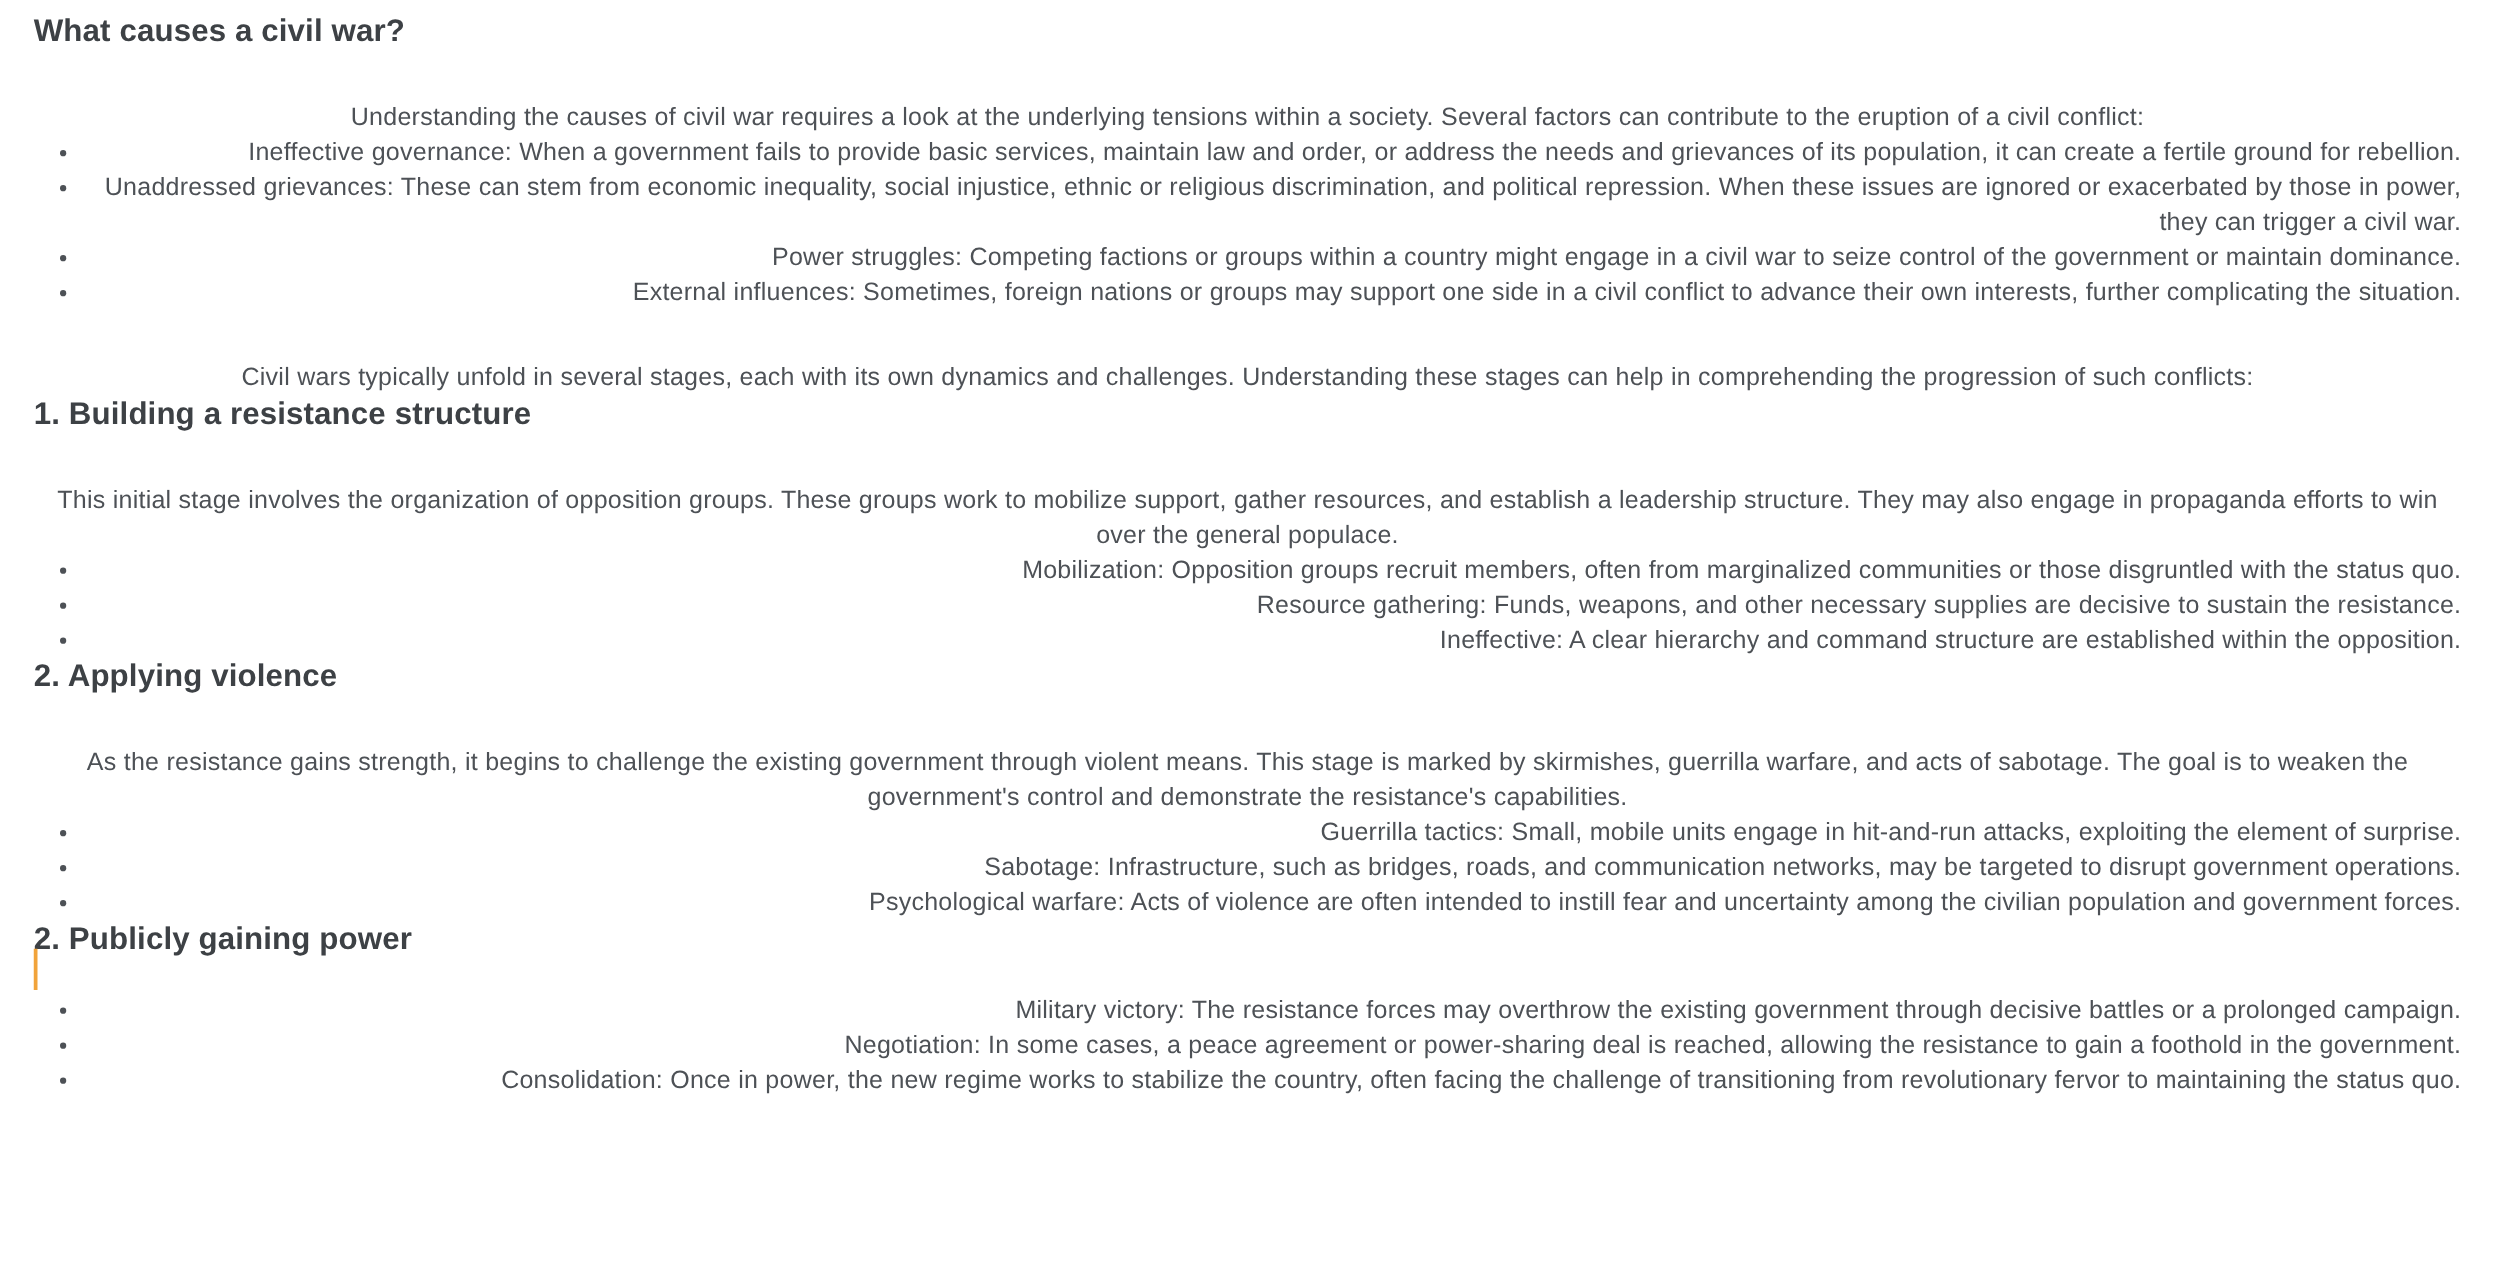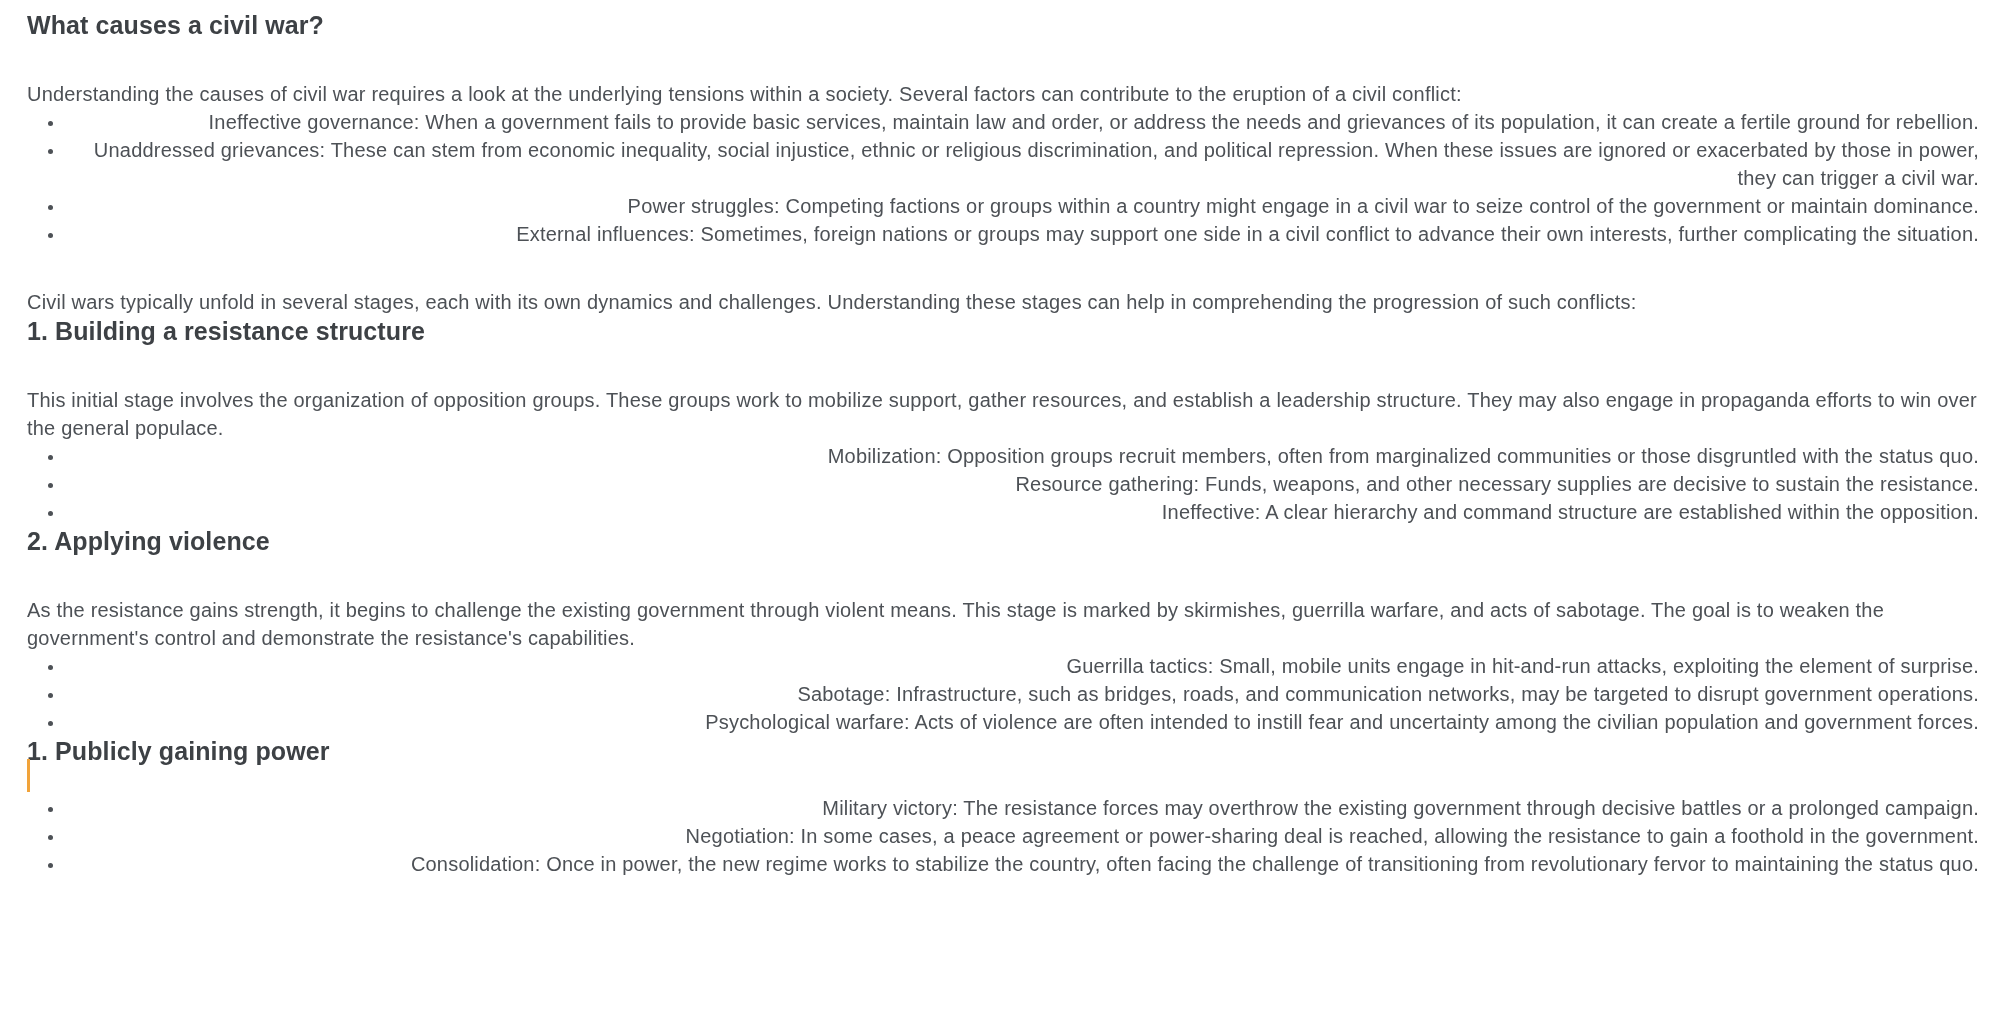--- a/index.html
+++ b/index.html
@@ -12,34 +12,34 @@
     color: #4d5156;
     width: 1999px;
     height: 1019px;
     overflow: hidden;
     box-sizing: border-box;
   }
   .editor-canvas {
     box-sizing: border-box;
     width: 1999px;
     min-height: 1019px;
-    padding: 10px 20px 0 27px;
+    padding: 10px 30px 0 27px;
     font-size: 20px;
     line-height: 28px;
     letter-spacing: 0.2px;
   }
   h1, h2, h3 {
     margin: 0;
     font-size: 25px;
     line-height: 30px;
     font-weight: 700;
     color: #3d4145;
     letter-spacing: 0.1px;
   }
-  p { margin: 0; }
+  p { margin: 0; text-align: center; }
   .spacer { height: 40px; }
   ul {
     margin: 0;
     padding-left: 38px;
     list-style: disc;
   }
   li { padding-left: 2px; text-align: right; }
   li::marker { color: #4d5156; font-size: 17px; }
   .caret-line {
     height: 28px;
@@ -95,21 +95,21 @@
   <div class="spacer"></div>
 
   <p>As the resistance gains strength, it begins to challenge the existing government through violent means. This stage is marked by skirmishes, guerrilla warfare, and acts of sabotage. The goal is to weaken the government's control and demonstrate the resistance's capabilities.</p>
 
   <ul>
     <li>Guerrilla tactics: Small, mobile units engage in hit-and-run attacks, exploiting the element of surprise.</li>
     <li>Sabotage: Infrastructure, such as bridges, roads, and communication networks, may be targeted to disrupt government operations.</li>
     <li>Psychological warfare: Acts of violence are often intended to instill fear and uncertainty among the civilian population and government forces.</li>
   </ul>
 
-  <h3>1. Publicly gaining power</h3>
+  <h3>2. Publicly gaining power</h3>
 
   <div class="caret-line">
     <span class="caret"></span>
   </div>
 
 
   <ul>
     <li>Military victory: The resistance forces may overthrow the existing government through decisive battles or a prolonged campaign.</li>
     <li>Negotiation: In some cases, a peace agreement or power-sharing deal is reached, allowing the resistance to gain a foothold in the government.</li>
     <li>Consolidation: Once in power, the new regime works to stabilize the country, often facing the challenge of transitioning from revolutionary fervor to maintaining the status quo.</li>

